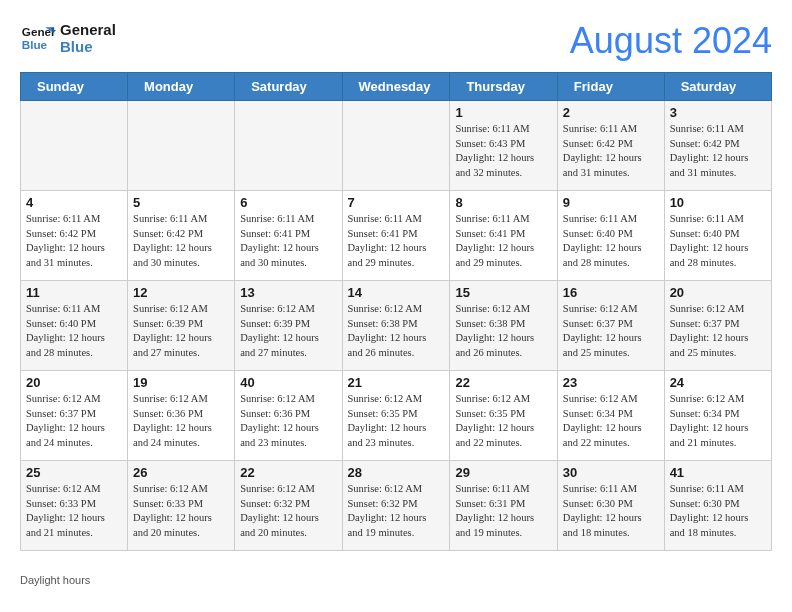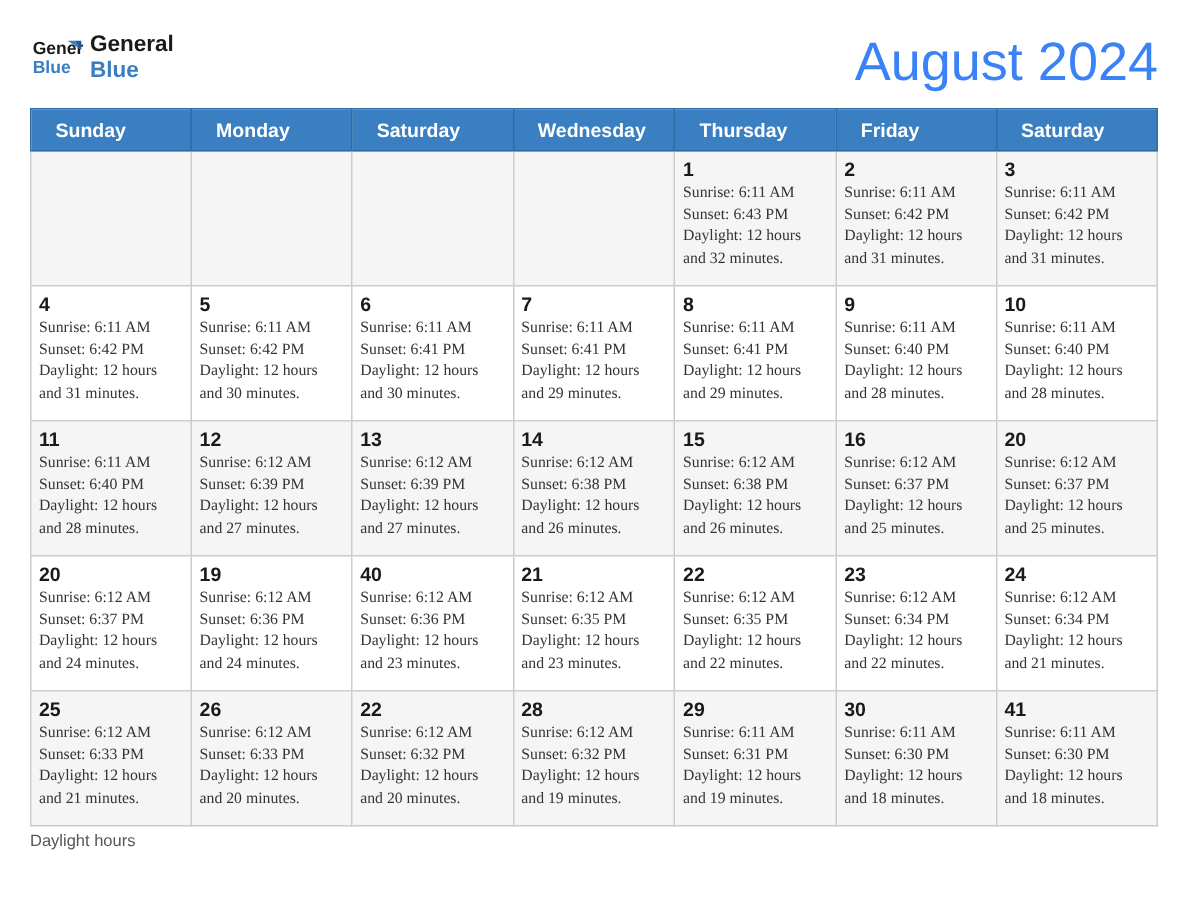--- a/index.html
+++ b/index.html
@@ -72,21 +72,21 @@
       display: block;
       margin-bottom: 2px;
     }
     .day-detail {
       color: #333;
       font-size: 10.5px;
       line-height: 1.4;
       font-family: Liberation Serif, serif;
     }
     .footer-note {
-      margin-top: 4px;
+      margin-top: 23px;
       font-size: 11px;
       color: #555;
       text-align: left;
     }
   </style>
 </head>
 <body>
 
 <div class="header-area">
   <div class="logo">

